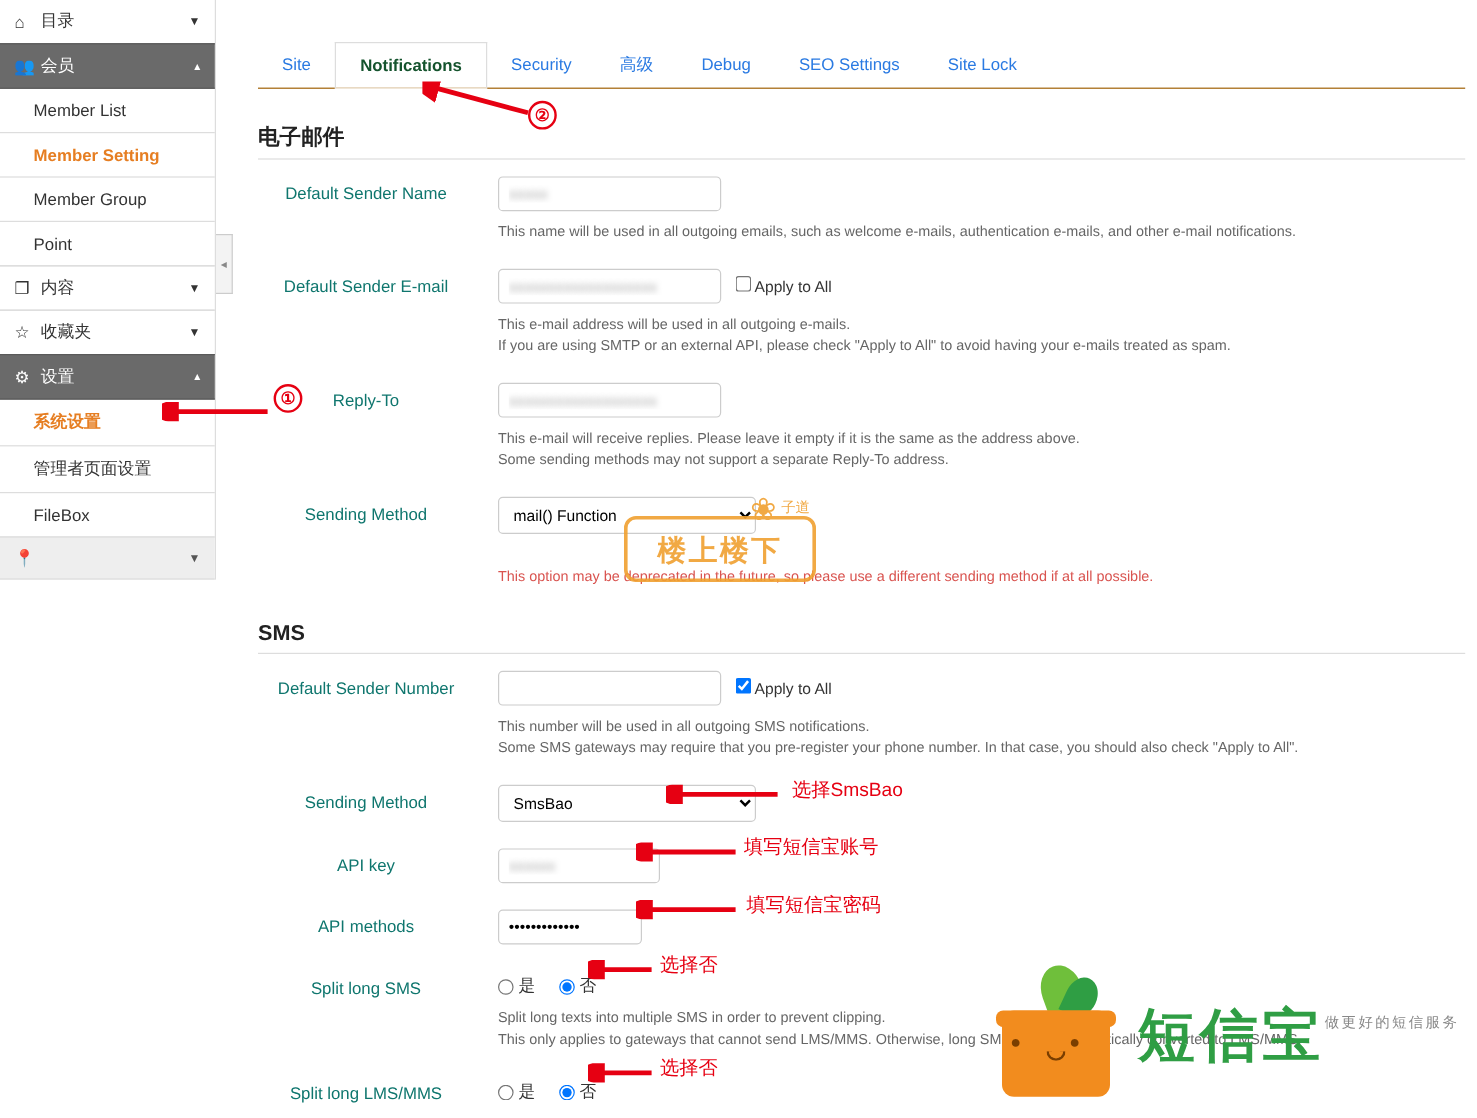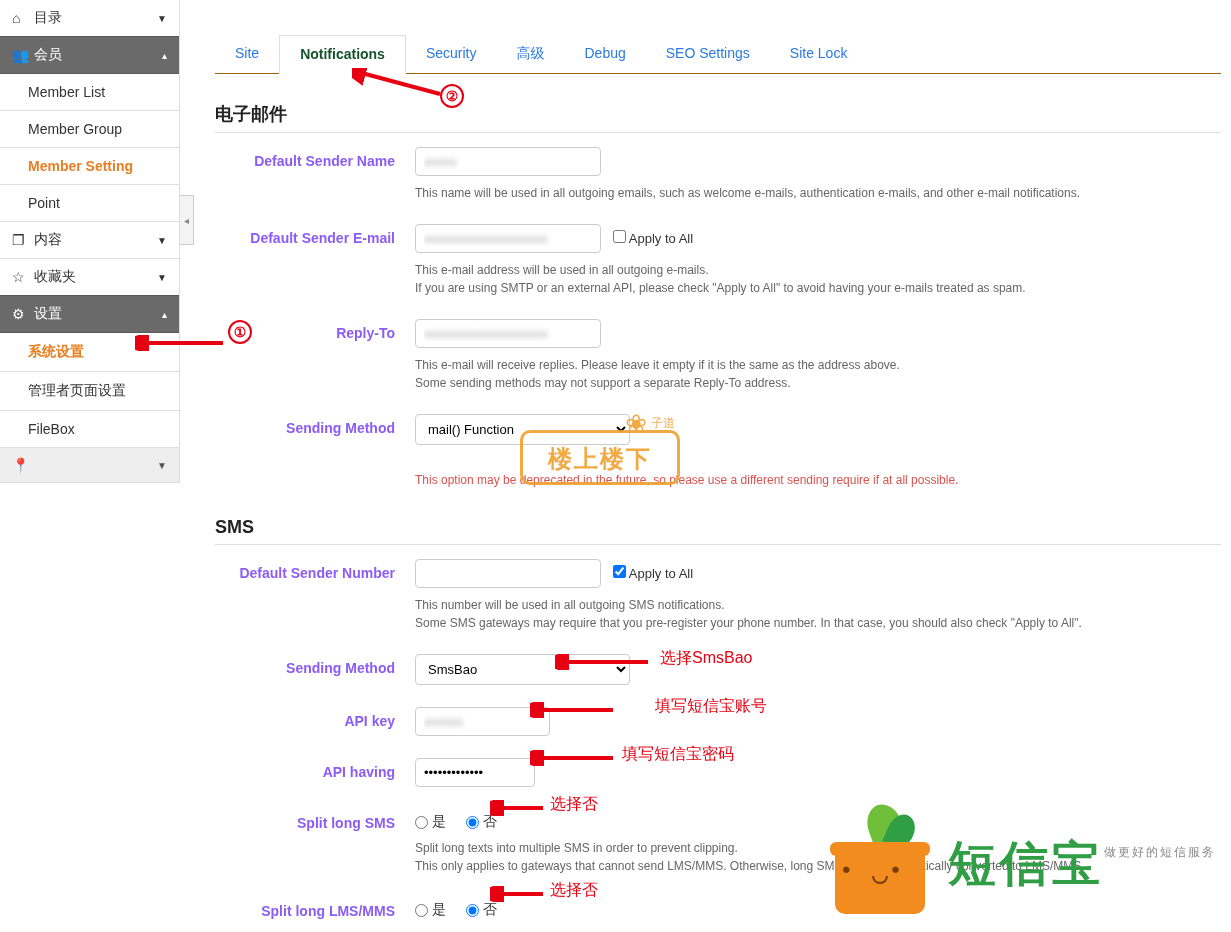--- a/index.html
+++ b/index.html
@@ -13,21 +13,21 @@
 .sb-head .car{font-size:10px}
 .sb-sub{border-bottom:1px solid #ddd;padding:10px 14px 10px 28px;cursor:pointer;color:#333}
 .sb-sub.act{color:#e67e22;font-weight:bold}
 .collapse-tab{position:absolute;left:180px;top:195px;width:14px;height:50px;border:1px solid #ccc;border-left:none;background:#f3f3f3;display:flex;align-items:center;justify-content:center;font-size:10px;color:#888;cursor:pointer}
 .main{position:absolute;left:215px;top:0;right:0;padding-right:10px}
 .tabs{display:flex;border-bottom:1px solid #a16207;margin-top:35px}
 .tab{padding:10px 20px;color:#2a7ae2;cursor:pointer}
 .tab.act{color:#14532d;border:1px solid #ddd;border-bottom:1px solid #fff;margin-bottom:-1px;font-weight:bold}
 h3.sec{font-size:18px;font-weight:bold;color:#222;margin:28px 0 14px;border-bottom:1px solid #ddd;padding-bottom:6px}
 .row{display:flex;margin-bottom:22px}
-.lbl{width:200px;text-align:right;padding-right:20px;font-weight:bold;color:#8b5cf6;padding-top:6px}
+.lbl{width:200px;text-align:center;padding-right:20px;font-weight:normal;color:#0f766e;padding-top:6px}
 .ctrl{flex:1}
 .help{color:#666;font-size:12px;margin-top:8px;line-height:1.5}
 .warn{color:#d9534f}
 input.txt,select.sel{border:1px solid #ccc;border-radius:4px;padding:6px 8px;font-size:13px;width:186px;background:#fff}
 select.sel{width:215px}
 .chklbl{margin-left:8px;font-size:13px;cursor:pointer}
 .radios{display:flex;gap:20px;align-items:center;padding-top:4px}
 .radios label{display:flex;align-items:center;gap:4px;cursor:pointer}
 .blur{color:transparent;text-shadow:0 0 5px rgba(0,0,0,.35);user-select:none}
 .annot{position:absolute;color:#e60012;font-size:16px;pointer-events:none}
@@ -57,22 +57,22 @@
       <span class="ic">⌂</span>
       <span class="ttl">目录</span>
       <span class="car">▼</span>
     </div>
   <div class="sb-head dark">
       <span class="ic">👥</span>
       <span class="ttl">会员</span>
       <span class="car">▴</span>
     </div>
   <div class="sb-sub">Member List</div>
+  <div class="sb-sub act">Member Setting</div>
   <div class="sb-sub">Member Group</div>
-  <div class="sb-sub act">Member Setting</div>
   <div class="sb-sub">Point</div>
   <div class="sb-head">
       <span class="ic">❐</span>
       <span class="ttl">内容</span>
       <span class="car">▼</span>
     </div>
   <div class="sb-head">
       <span class="ic">☆</span>
       <span class="ttl">收藏夹</span>
       <span class="car">▼</span>
@@ -128,21 +128,21 @@
     <div class="ctrl">
       <input class="txt blur" value="xxxxxxxxxxxxxxxxxxx" style="">
       <div class="help"><span>This e-mail will receive replies. Please leave it empty if it is the same as the address above.</span><br><span>Some sending methods may not support a separate Reply-To address.</span></div>
     </div>
   </div>
 
   <div class="row">
     <div class="lbl">Sending Method</div>
     <div class="ctrl">
       <select class="sel"><option>mail() Function</option></select>
-      <div class="help"><br><span class="warn">This option may be deprecated in the future, so please use a different sending require if at all possible.</span></div>
+      <div class="help"><br><span class="warn">This option may be deprecated in the future, so please use a different sending method if at all possible.</span></div>
     </div>
   </div>
 
   <h3 class="sec">SMS</h3>
 
   <div class="row">
     <div class="lbl">Default Sender Number</div>
     <div class="ctrl">
       <input class="txt" value="" style="">
       <label class="chklbl"><input type="checkbox" checked="" style=""> <span>Apply to All</span></label>
@@ -154,21 +154,21 @@
     <div class="lbl">Sending Method</div>
     <div class="ctrl"><select class="sel"><option>SmsBao</option></select></div>
   </div>
 
   <div class="row">
     <div class="lbl">API key</div>
     <div class="ctrl"><input class="txt blur" style="width: 135px;" value="xxxxxx"></div>
   </div>
 
   <div class="row">
-    <div class="lbl">API having</div>
+    <div class="lbl">API methods</div>
     <div class="ctrl"><input class="txt" style="width: 120px;" value="•••••••••••••"></div>
   </div>
 
   <div class="row">
     <div class="lbl">Split long SMS</div>
     <div class="ctrl">
       <div class="radios">
         <label>
             <input type="radio" name="ss" style="">
             <span>是</span>
@@ -213,21 +213,21 @@
       <line x1="88" y1="26" x2="6" y2="4" stroke="#e60012" stroke-width="4" marker-end="url(#ah)"></line>
     </svg></div>
 <div class="annot" style="left:440px;top:84px"><span class="circ">②</span></div>
 <div class="annot" style="left:555px;top:654px"><svg width="95" height="16">
       <line x1="93" y1="8" x2="6" y2="8" stroke="#e60012" stroke-width="4" marker-end="url(#ah)"></line>
     </svg></div>
 <div class="annot" style="left:660px;top:648px">选择SmsBao</div>
 <div class="annot" style="left:530px;top:702px"><svg width="85" height="16">
       <line x1="83" y1="8" x2="6" y2="8" stroke="#e60012" stroke-width="4" marker-end="url(#ah)"></line>
     </svg></div>
-<div class="annot" style="left:655px;top:696px">填写短信宝账号</div>
+<div class="annot" style="left:620px;top:696px">填写短信宝账号</div>
 <div class="annot" style="left:530px;top:750px"><svg width="85" height="16">
       <line x1="83" y1="8" x2="6" y2="8" stroke="#e60012" stroke-width="4" marker-end="url(#ah)"></line>
     </svg></div>
 <div class="annot" style="left:622px;top:744px">填写短信宝密码</div>
 <div class="annot" style="left:490px;top:800px"><svg width="55" height="16">
       <line x1="53" y1="8" x2="6" y2="8" stroke="#e60012" stroke-width="4" marker-end="url(#ah)"></line>
     </svg></div>
 <div class="annot" style="left:550px;top:794px">选择否</div>
 <div class="annot" style="left:490px;top:886px"><svg width="55" height="16">
       <line x1="53" y1="8" x2="6" y2="8" stroke="#e60012" stroke-width="4" marker-end="url(#ah)"></line>

